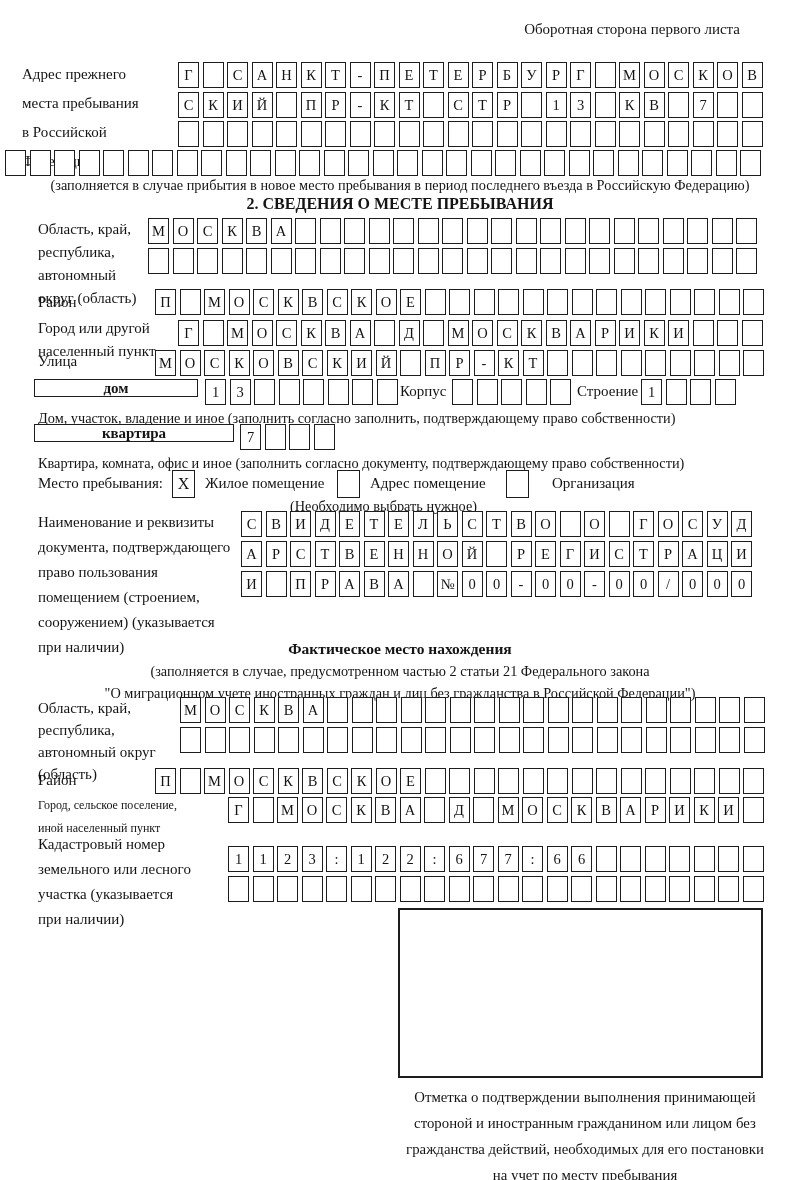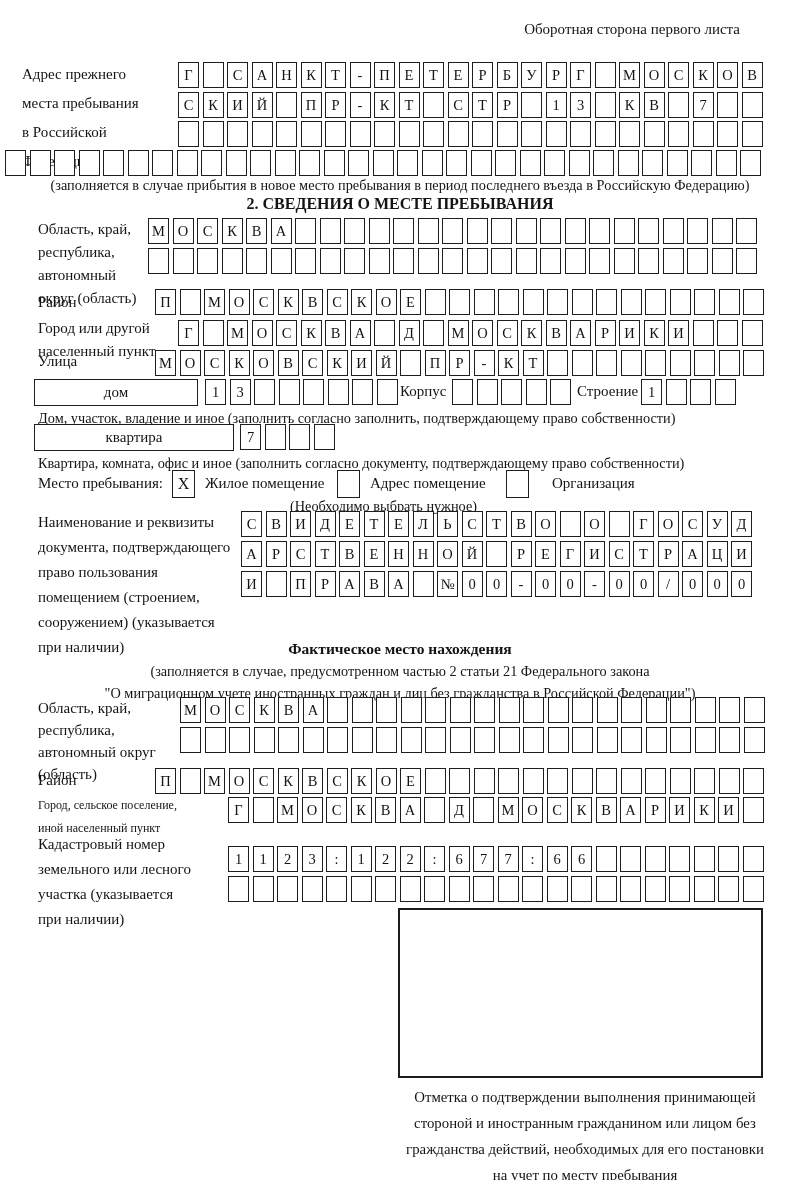--- a/index.html
+++ b/index.html
@@ -13,22 +13,22 @@
   .ml{font-size:15px;white-space:pre-line;}
   .cellrow{position:absolute;display:flex;gap:3.5px;}
   .cell{
     flex:none;width:21px;height:26px;box-sizing:border-box;
     border:1.8px solid #1d1d1d;background:#fff;
     display:flex;align-items:center;justify-content:center;
     font-size:14.5px;font-family:"Liberation Serif","DejaVu Serif",serif;
   }
   .widebox{
     position:absolute;box-sizing:border-box;border:1.8px solid #1d1d1d;
-    height:27px;display:flex;align-items:center;justify-content:center;
-    font-size:15px;background:#fff;
+    height:18px;display:flex;align-items:center;justify-content:center;
+    font-size:15px;background:#fff;font-weight:bold;
   }
   .chkbox{
     position:absolute;box-sizing:border-box;border:1.8px solid #1d1d1d;
     width:23px;height:28px;display:flex;align-items:center;justify-content:center;
     font-size:16px;background:#fff;
   }
   .center{left:0;width:800px;text-align:center;}
   .title{font-weight:bold;font-size:16px;}
   .note{font-size:14.3px;}
   .stampbox{

